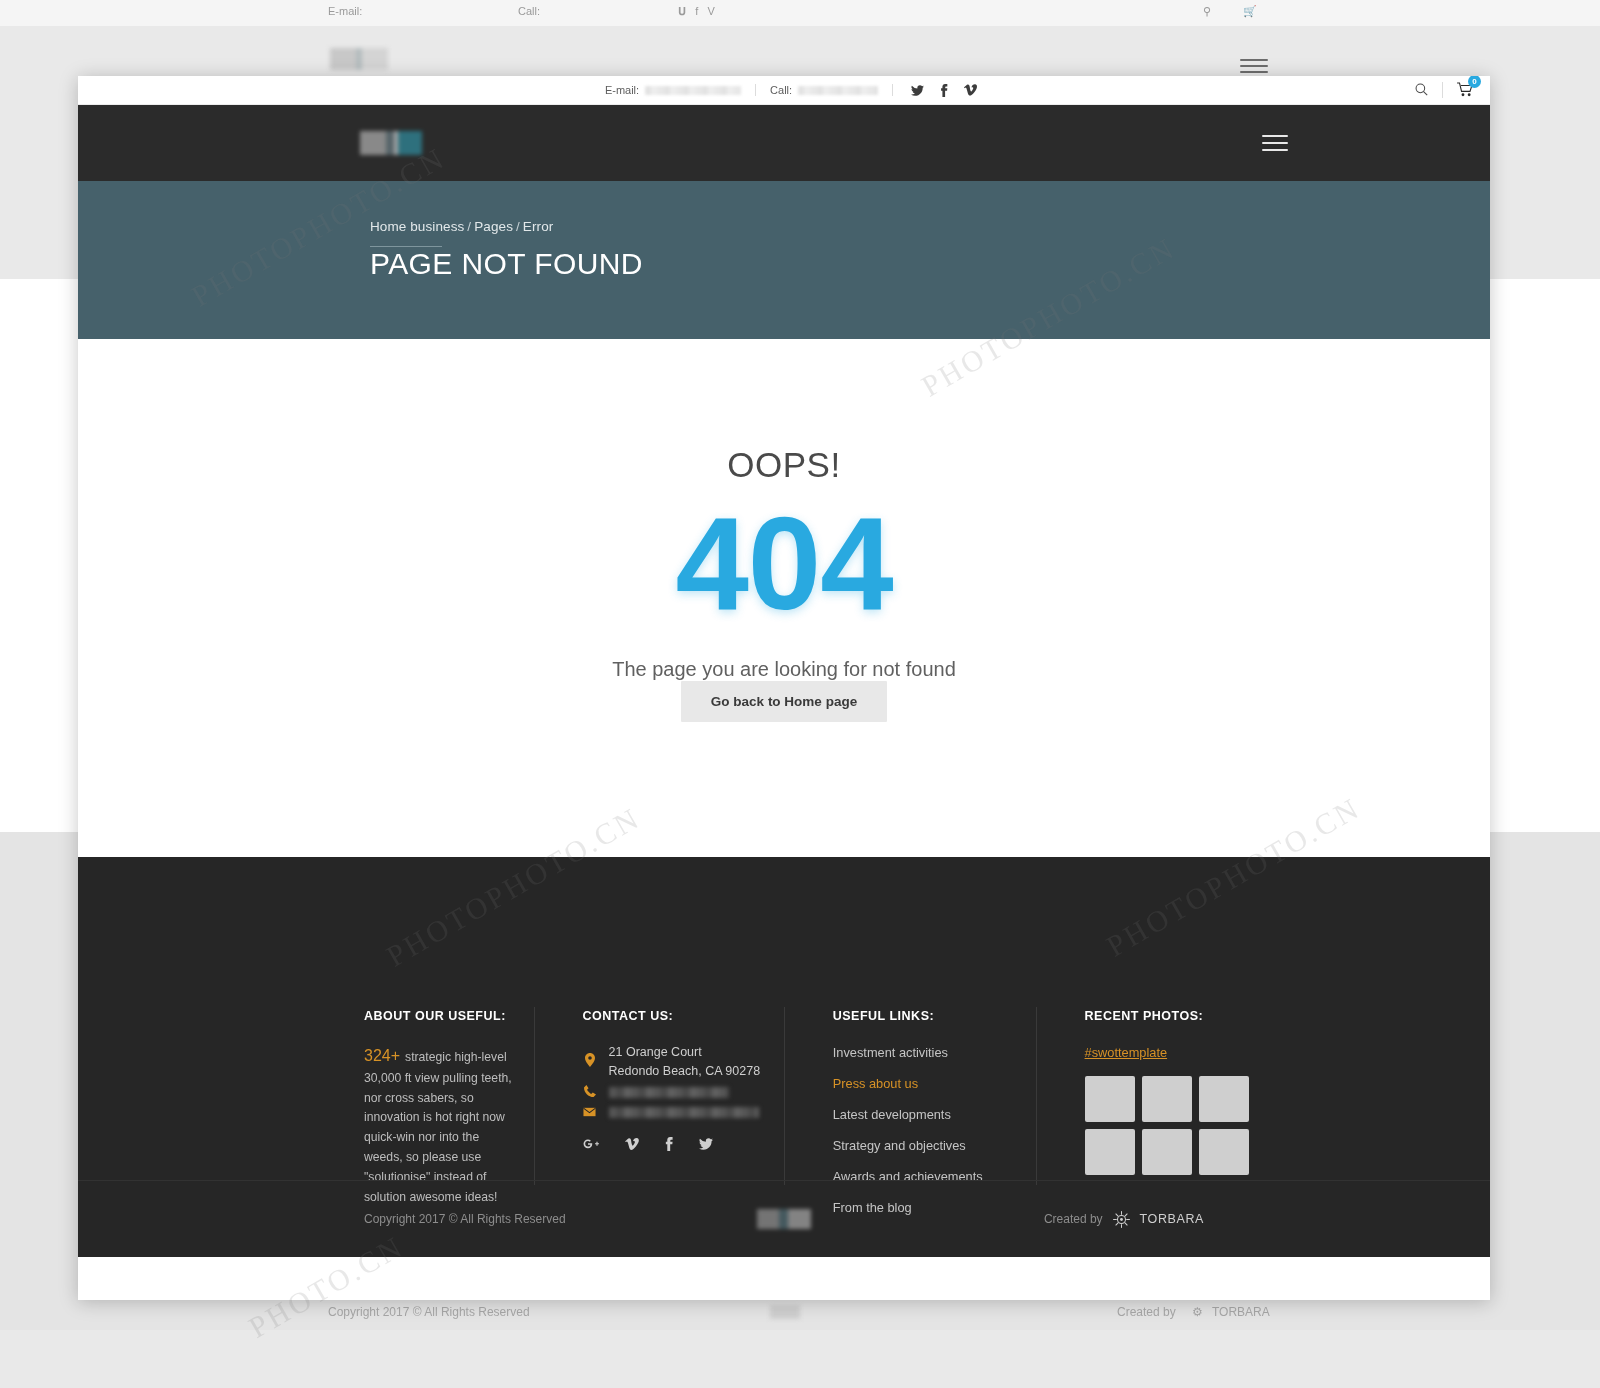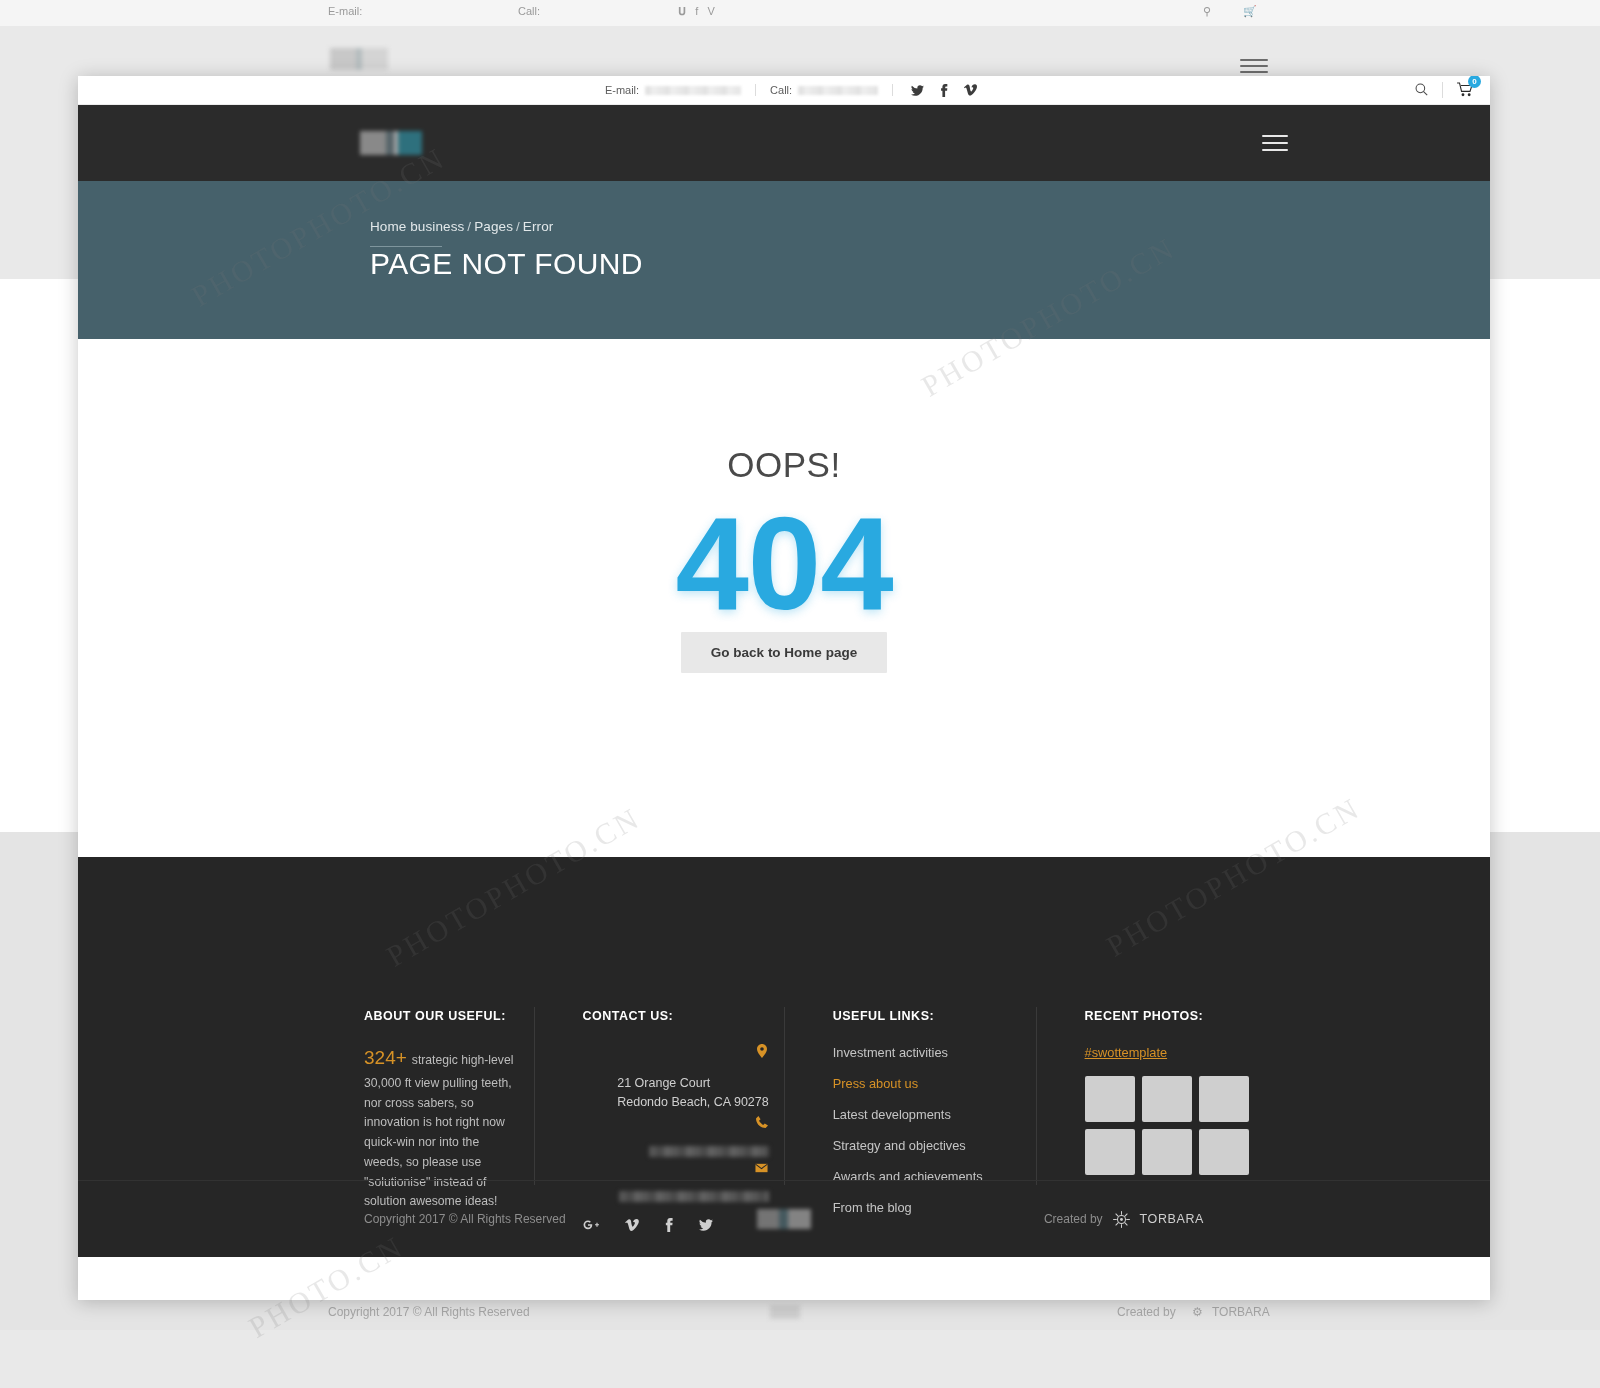--- a/index.html
+++ b/index.html
@@ -86,22 +86,22 @@
   .footer{background:#262626;height:400px;position:relative;}
   .fcols{position:absolute;left:286px;top:152px;right:180px;display:flex;}
   .fcol{position:relative;padding-right:26px;}
   .fcol.c1{width:186px;}
   .fcol.c2{width:224px;padding-left:38px;}
   .fcol.c3{width:226px;padding-left:38px;}
   .fcol.c4{width:240px;padding-left:38px;}
   .fcol .vline{position:absolute;right:10px;top:-2px;width:1px;height:178px;background:#3a3a3a;}
   .fhead{font-size:12.5px;font-weight:bold;color:#ffffff;letter-spacing:.5px;margin-bottom:20px;}
   .about-text{font-size:12.2px;line-height:1.62;color:#bdbdbd;}
-  .about-num{color:#d79226;font-size:19px;font-weight:400;margin-right:5px;}
-  .contact-row{display:flex;gap:12px;margin-bottom:1px;align-items:flex-end;flex-direction:column;}
+  .about-num{color:#d79226;font-size:16px;font-weight:400;margin-right:5px;}
+  .contact-row{display:flex;gap:12px;margin-bottom:1px;align-items:center;}
   .cicon{color:#d79226;width:14px;flex:none;text-align:center;padding-top:1px;}
   .caddr{font-size:12.5px;line-height:1.5;color:#cfcfcf;}
   .credact{display:inline-block;height:11px;border-radius:1px;margin-top:2px;
     background:repeating-linear-gradient(90deg,#565656 0 7px,#4a4a4a 7px 15px,#616161 15px 22px);
     filter:blur(1.9px);}
   .fsocial{display:flex;gap:26px;margin-top:16px;color:#cfcfcf;align-items:center;}
   .fsocial svg{display:block;}
   .flinks{list-style:none;margin:0;padding:0;}
   .flinks li{margin-bottom:13px;}
   .flinks a{font-size:12.8px;color:#c5c5c5;text-decoration:none;}
@@ -220,20 +220,21 @@
         <a href="#">Home business</a><span class="sep">/</span><a href="#">Pages</a><span class="sep">/</span><span>Error</span>
       </div>
       <div class="crumb-rule"></div>
       <div class="hero-title">PAGE NOT FOUND</div>
     </div>
   </div>
 
   <div class="body404">
     <div class="oops">OOPS!</div>
     <div class="num404">404</div>
+    <div class="sub404">The page you are looking for not found</div>
     <button class="gohome">Go back to Home page</button>
   </div>
 
   <div class="footer">
     <div class="fcols">
 
       <div class="fcol c1">
         <div class="fhead">ABOUT OUR USEFUL:</div>
         <div class="about-text">
           <span class="about-num">324+</span><span>strategic high-level 30,000 ft view pulling teeth, nor cross sabers, so innovation is hot right now quick-win nor into the weeds, so please use "solutionise" instead of solution awesome ideas!</span>

